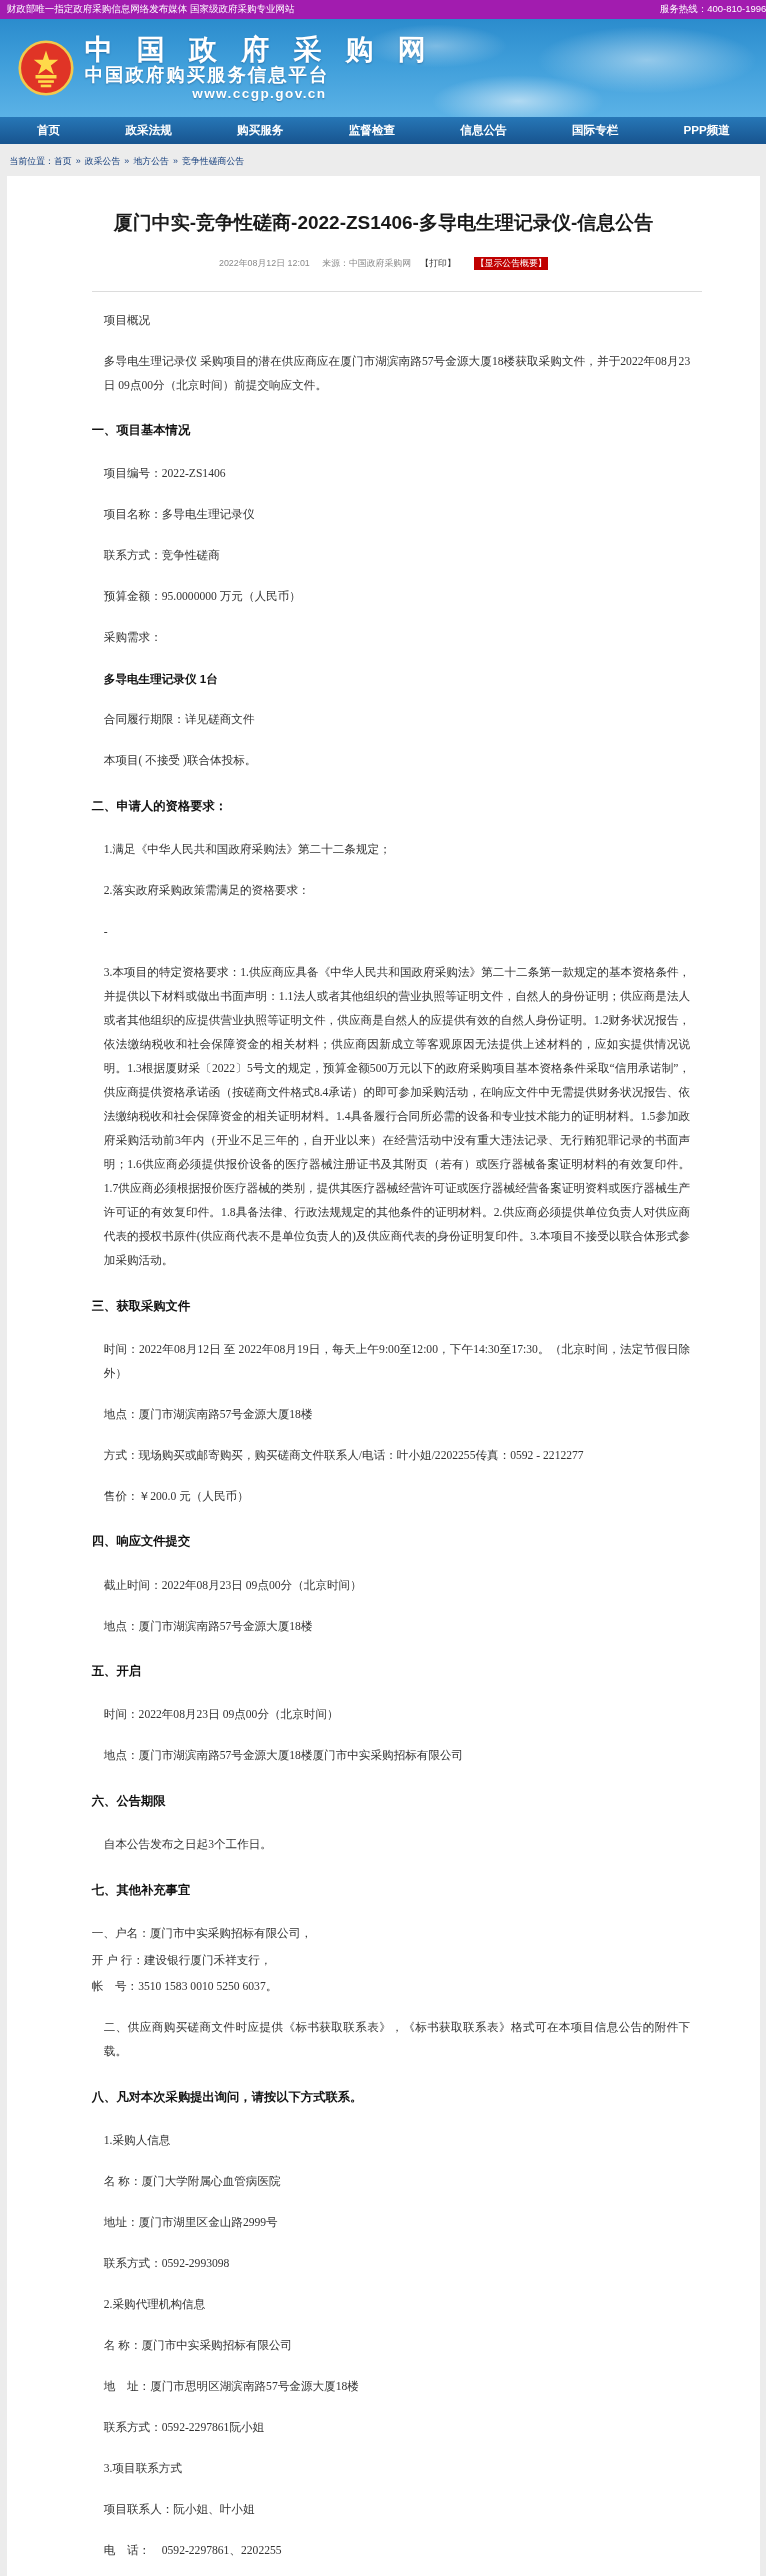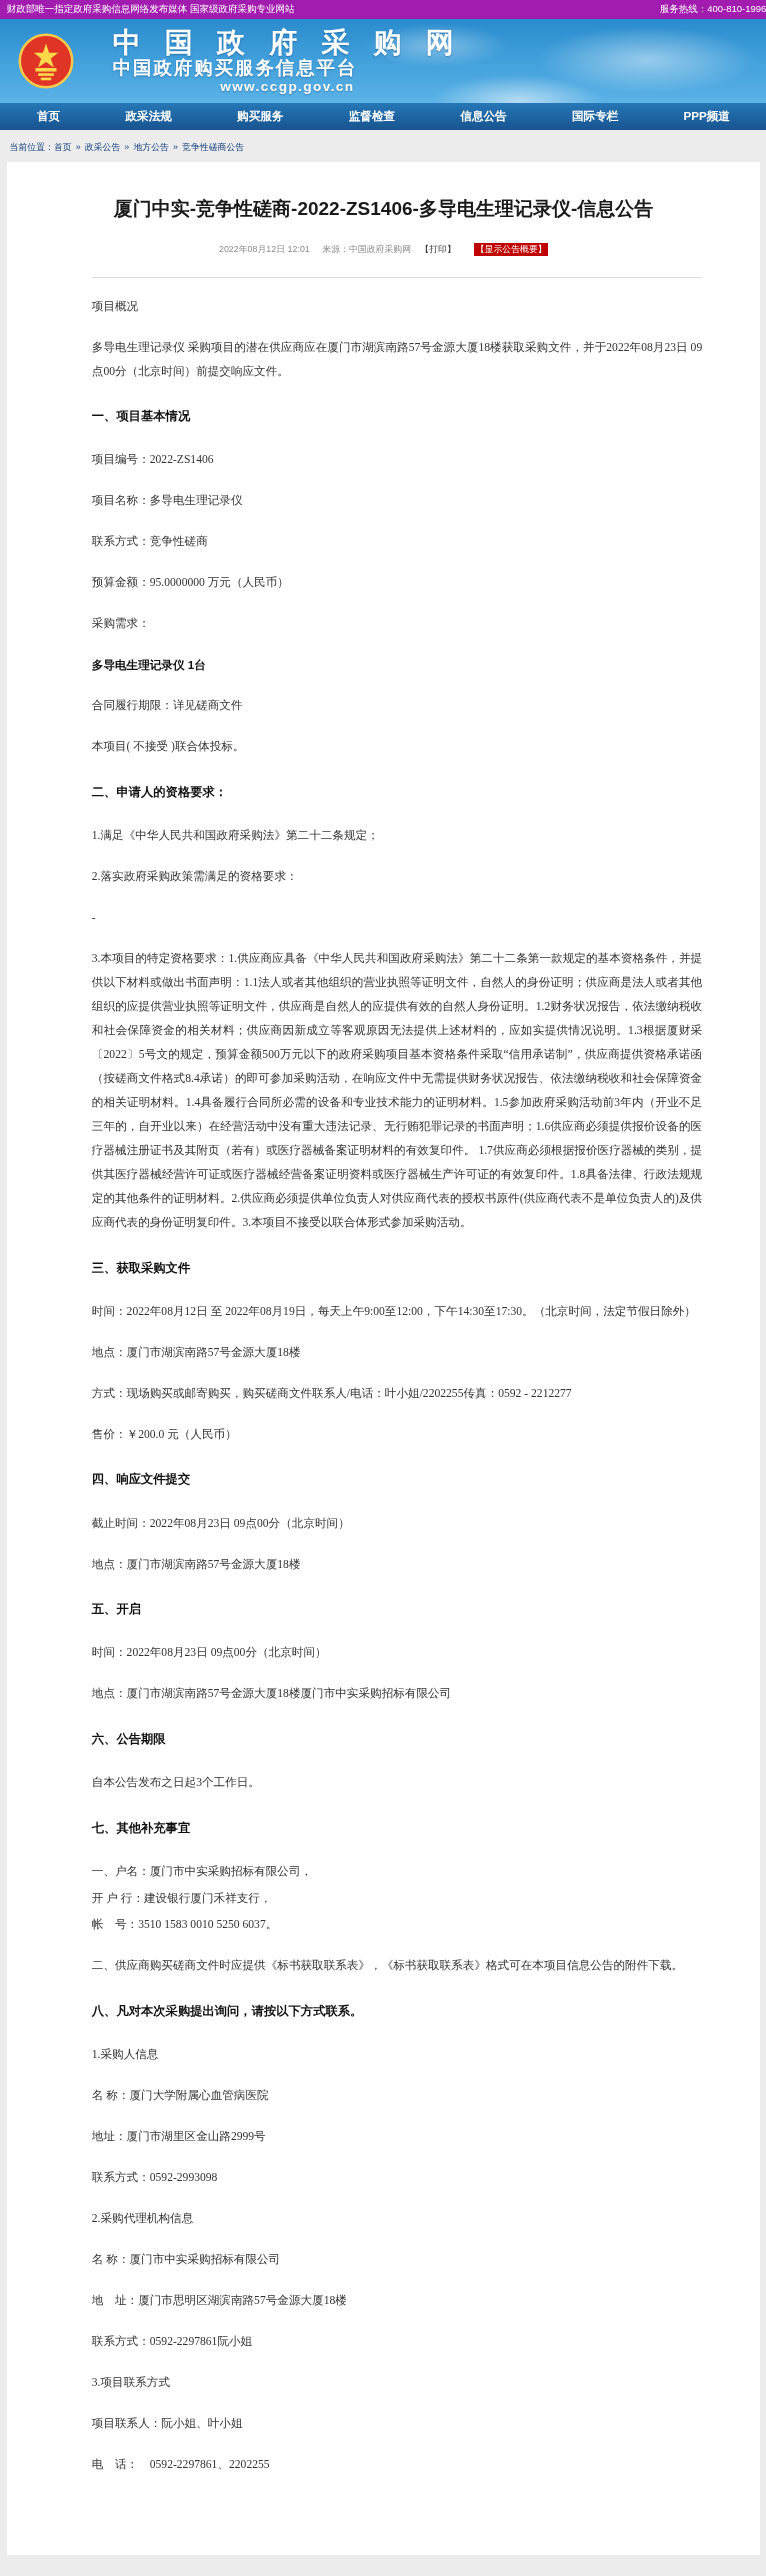--- a/index.html
+++ b/index.html
@@ -11,23 +11,23 @@
   }
   
   .topbar{
     background:#a21caf;color:#fff;height:19px;
     display:flex;justify-content:space-between;align-items:center;
     padding:0 6.8px;font-size:9.5px;overflow:hidden;white-space:nowrap;
   }
   .topbar .hotline{margin-right:-6.1px;}
   
   .banner{
-    height:84px;position:relative;overflow:hidden;
+    height:98px;position:relative;overflow:hidden;
     background:linear-gradient(180deg,#2b8ccd 0%,#3f9eda 45%,#5bb2e6 100%);
-    display:flex;align-items:center;padding-left:17.7px;gap:28px;
+    display:flex;align-items:center;padding-left:17.7px;
   }
   .banner::before{
     content:"";position:absolute;inset:0;
     background:
       radial-gradient(123px 37px at 518px 82px, rgba(255,255,255,.55), rgba(255,255,255,0) 70%),
       radial-gradient(157px 48px at 647px 41px, rgba(255,255,255,.45), rgba(255,255,255,0) 70%),
       radial-gradient(102px 31px at 436px 27px, rgba(255,255,255,.35), rgba(255,255,255,0) 70%);
   }
   .emblem{width:56px;height:56px;flex:0 0 auto;position:relative;z-index:1;}
   .banner-text{color:#fff;margin-left:11px;position:relative;z-index:1;}
@@ -62,21 +62,21 @@
   .badge{
     background:#c00000;color:#fff;padding:1.4px 1.4px;font-size:8.9px;cursor:pointer;
   }
   .divider{border:0;border-top:0.7px solid #dcdcdc;margin:20.4px 58px 6.8px 85px;}
   .content{
     padding:0 58px 0 85px;
     font-size:11.6px;color:#333;line-height:24px;
     font-family:"Liberation Serif", serif;
     text-align:justify;
   }
-  .content p{margin:17px 0;}
+  .content p{margin:17px 12px;}
   .content p.h{
     font-weight:bold;color:#111;font-size:12.3px;
     font-family:"Liberation Sans",sans-serif;margin:20.4px 0;text-align:left;
   }
   .content p.b{font-weight:bold;color:#111;font-family:"Liberation Sans",sans-serif;}
   .content p.tight{margin:2.7px 0;}
 </style>
 </head>
 <body>
 

